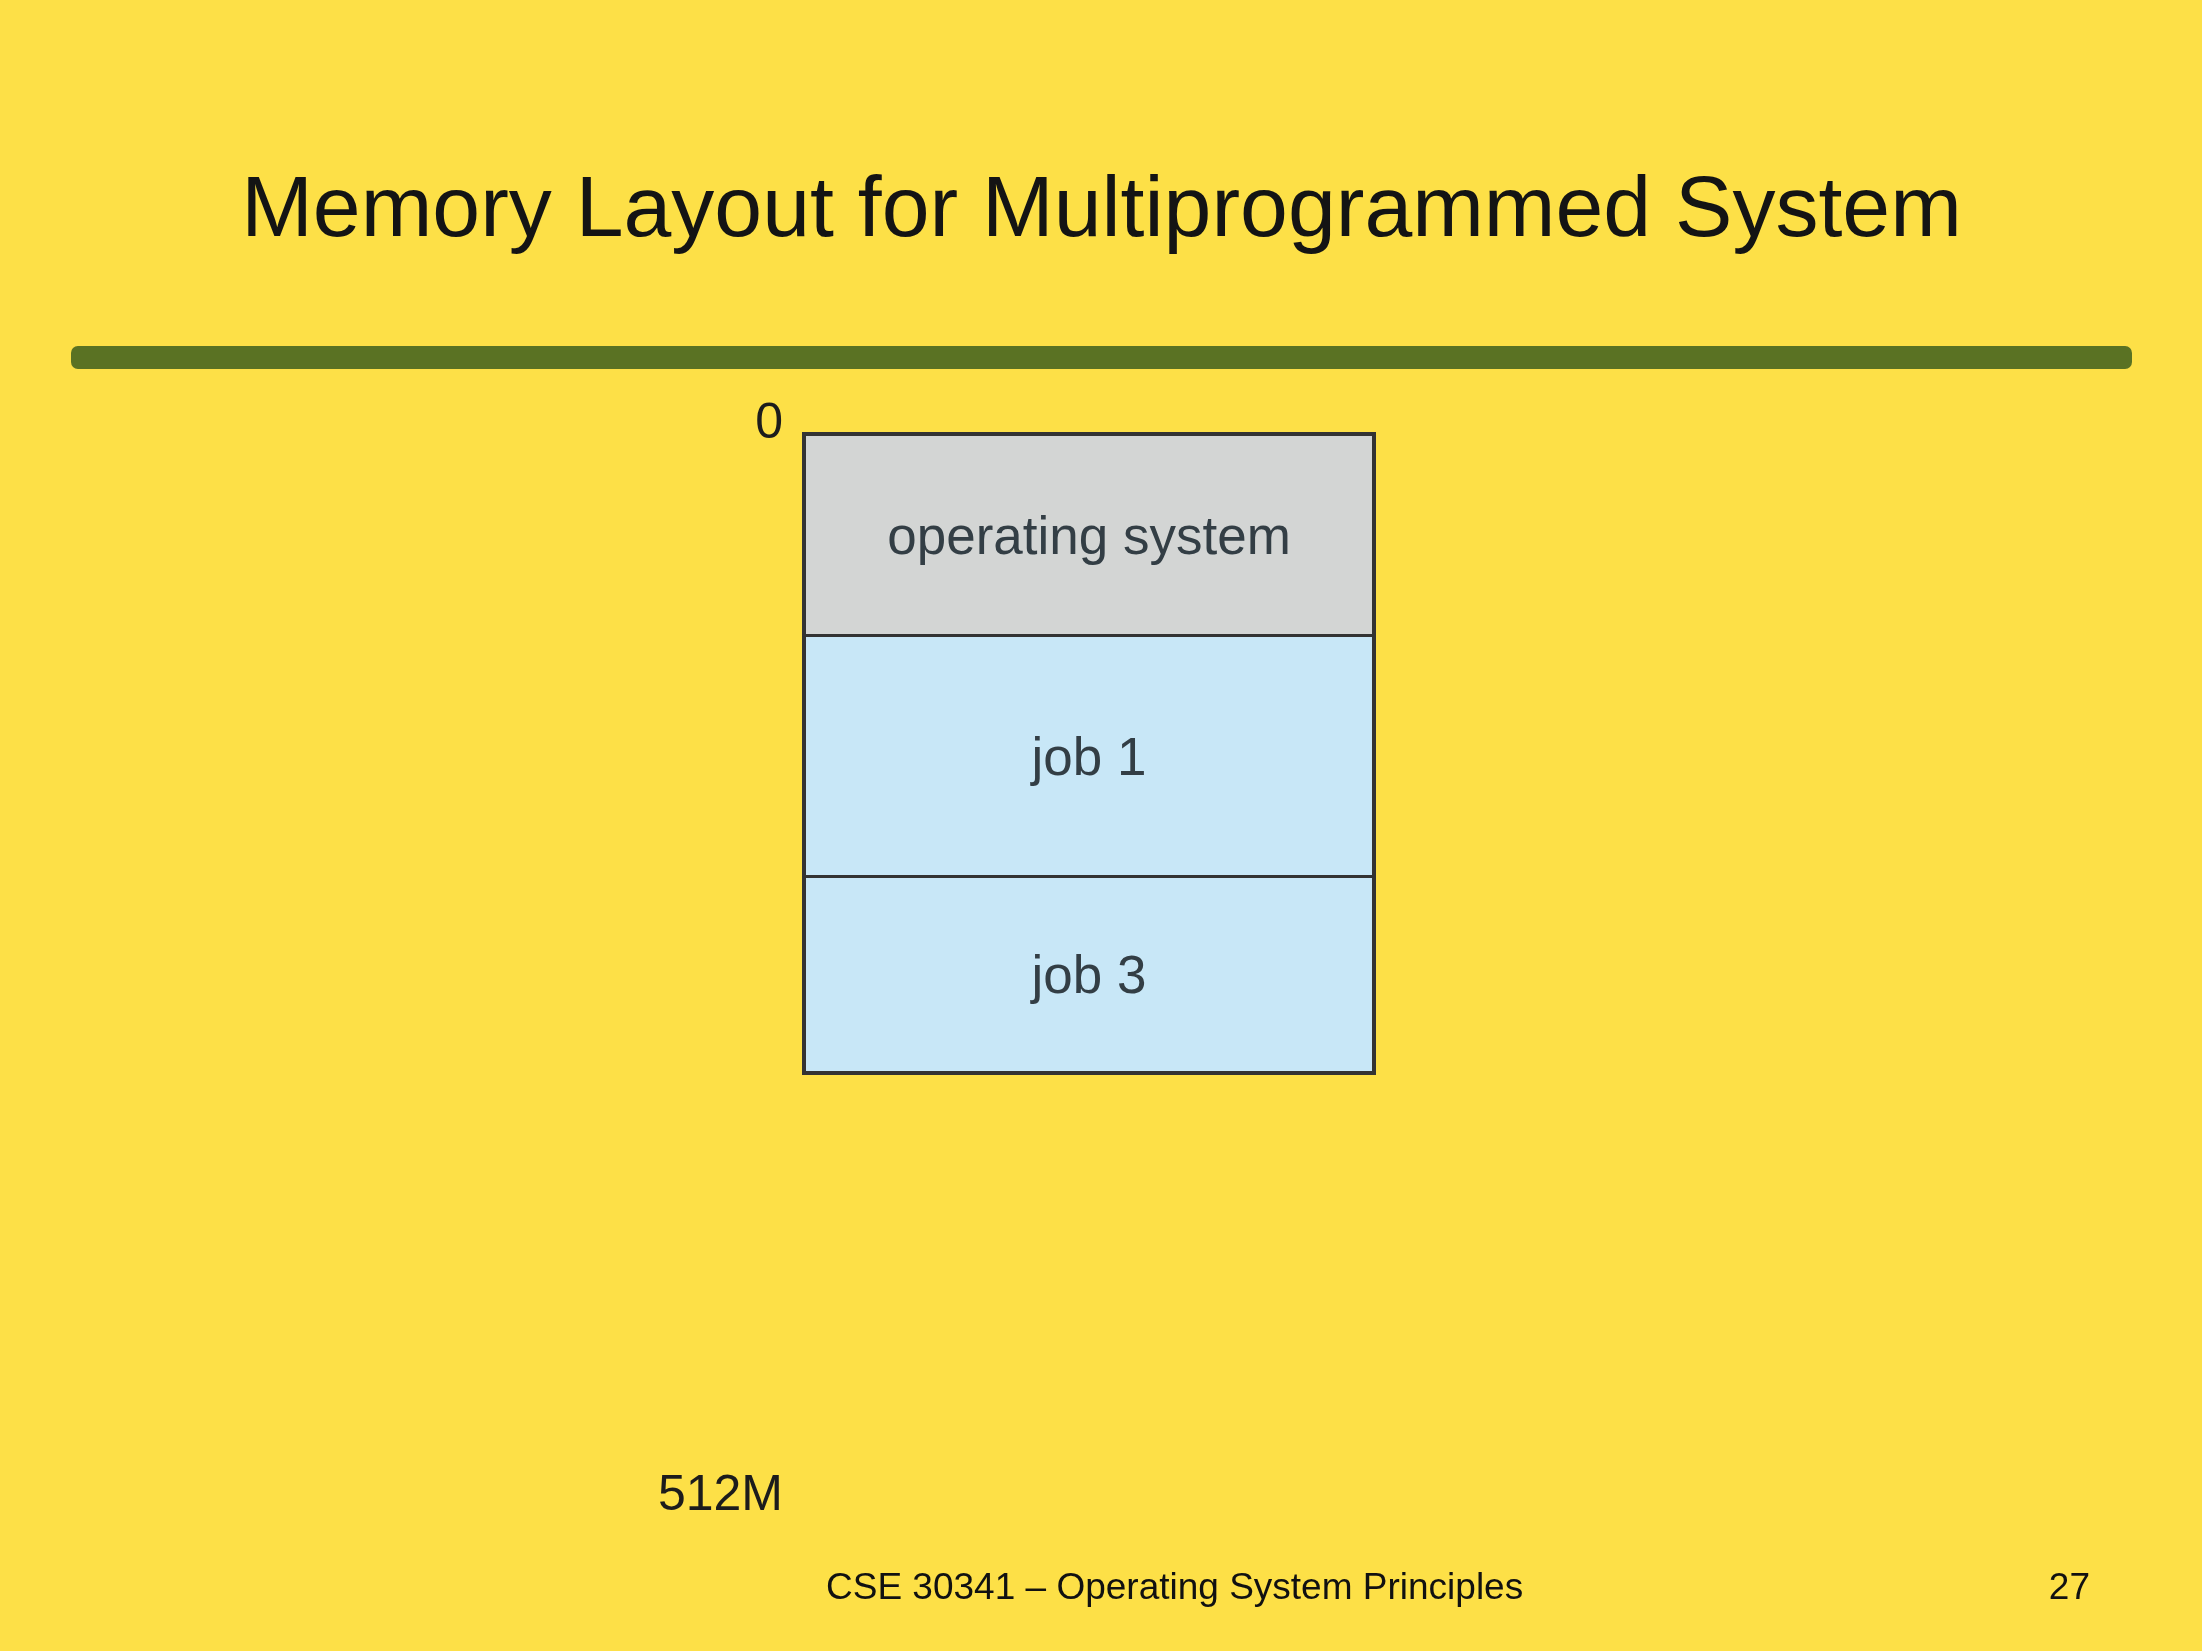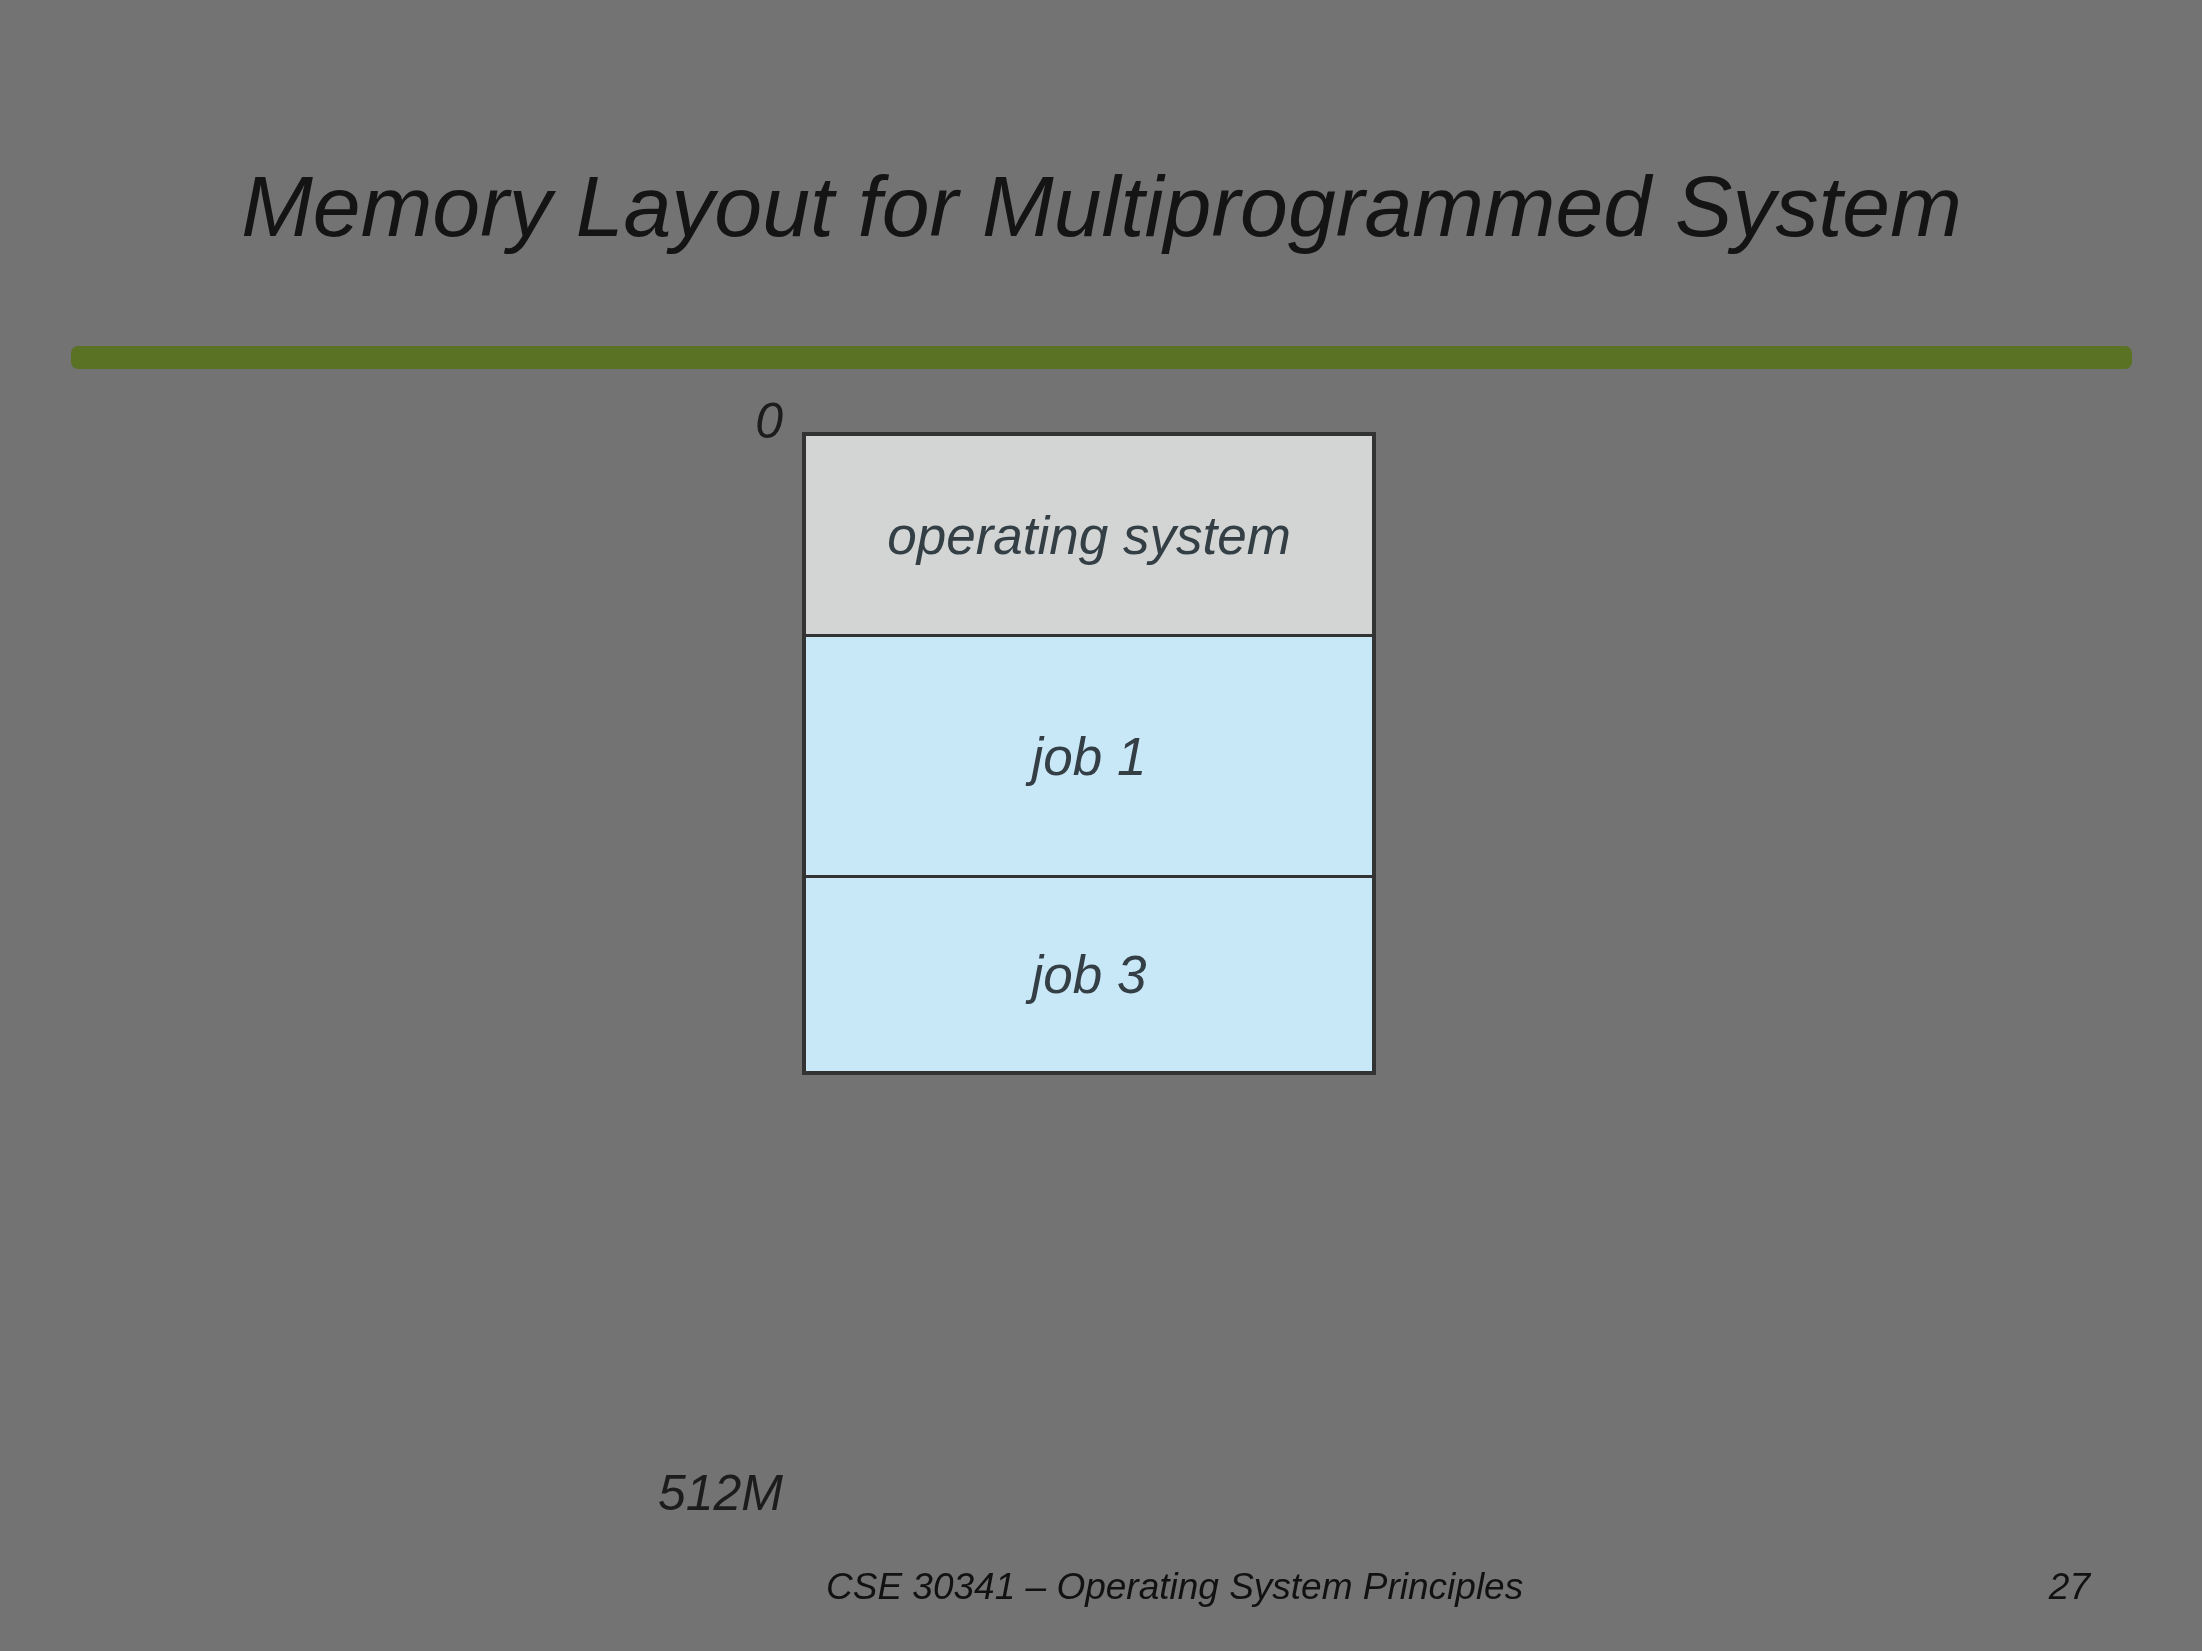--- a/index.html
+++ b/index.html
@@ -5,23 +5,22 @@
   html, body {
     margin: 0;
     padding: 0;
     background: #ffffff;
     font-family: "Liberation Sans", sans-serif;
   }
   .slide {
     position: relative;
     width: 2203px;
     height: 1652px;
-    background: #737373;
+    background: #fde047;
     overflow: hidden;
-    font-style: italic;
   }
   .slide-title {
     position: absolute;
     left: 0;
     top: 157px;
     width: 2203px;
     text-align: center;
     font-size: 86px;
     font-weight: 400;
     color: #141414;

